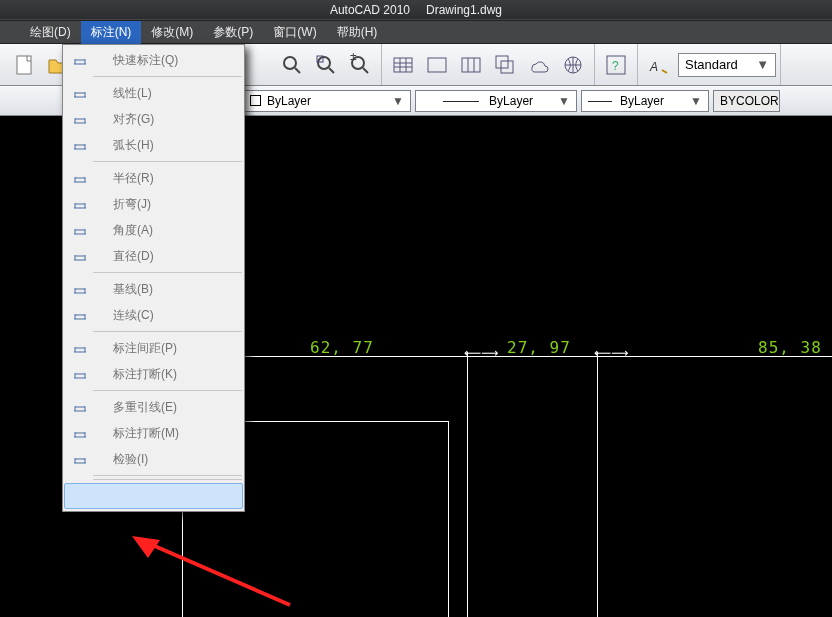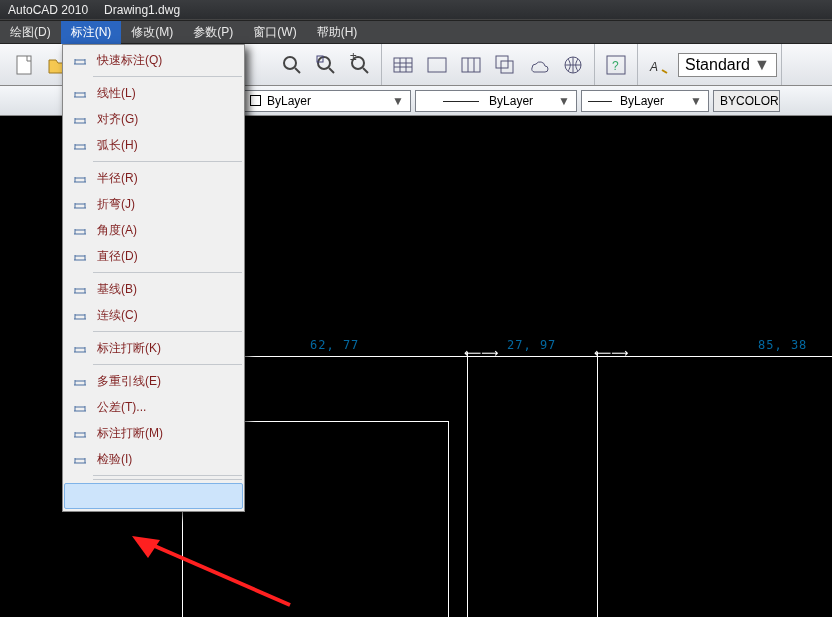--- a/index.html
+++ b/index.html
@@ -1,46 +1,46 @@
 <!DOCTYPE html>
 <html><head>
 <meta charset="utf-8">
 <style>
   * { margin: 0; padding: 0; box-sizing: border-box; font-family: "Microsoft YaHei", SimSun, Arial, sans-serif; font-size: 12px; }
   body { width: 832px; height: 617px; background: #1a1a1a; overflow: hidden; position: relative; }
   .title-bar { height: 20px; background: linear-gradient(to bottom,#3a3c3f,#2b2d30); color:#ddd;
-               display:flex; align-items:center; border-bottom:1px solid #444; }
+               display:flex; align-items:center; justify-content:center; border-bottom:1px solid #444; }
   .title-bar span { margin: 0 8px; color:#eee; }
-  .menu-bar { height: 24px; background:#444547; display:flex; align-items:center; padding-left:0; border-top:1px solid #222; border-bottom:1px solid #222;}
+  .menu-bar { height: 24px; background:#444547; display:flex; align-items:center; padding-left:20px; border-top:1px solid #222; border-bottom:1px solid #222;}
   .menu-item { padding: 3px 10px; color:#e8e8e8; }
   .menu-item.active { background:#2a65bf; color:#fff; }
   .toolbar1 { height: 42px; background:linear-gradient(to bottom,#f8f9fb,#e0e3e8); display:flex; align-items:center; border-bottom:1px solid #888; padding-left:4px; }
   .tool-group { display:flex; align-items:center; border-right:1px solid #b5b9bf; padding:0 4px; height:100%; }
   .tool-btn { width:32px; height:32px; display:flex; align-items:center; justify-content:center; border:1px solid transparent; margin:0 1px;}
   .tool-btn svg { width:24px; height:24px; }
   .style-select{ height:24px; margin-left:2px; background:#fff; border:1px solid #888; display:flex; align-items:center; padding:0 6px; min-width:98px; justify-content:space-between;}
-  .style-select span{ font-size:16px;}
+  .style-select span{ font-size:13px;}
   .chev{ font-size:9px; color:#555; margin-left:4px;}
   .toolbar2 { height: 30px; background:linear-gradient(to bottom,#f5f7fa,#dde1e6); display:flex; align-items:center; padding-left:4px; border-bottom:1px solid #888;}
   .small-btn{ width:24px; height:24px; border:1px solid transparent; display:flex; align-items:center; justify-content:center; margin:0 1px;}
   .combo { height:22px; background:#fff; border:1px solid #7a7f88; display:flex; align-items:center; padding:0 6px; justify-content:space-between; margin:0 2px;}
   .combo .swatch{ width:11px; height:11px; border:1px solid #000; background:#fff; margin-right:6px;}
   .combo span{ font-size:12px; }
   .canvas-area { position:absolute; left:0; top:116px; right:0; bottom:0; background:#000; }
   .shape{ position:absolute; border:1px solid #fff; }
   .vline{ position:absolute; width:0; border-left:1px solid #fff;}
-  .dim-text{ position:absolute; color:#0369a1; font-family: "SimSun", monospace; font-size:12px; letter-spacing:1px;}
+  .dim-text{ position:absolute; color:#84cc16; font-family: "SimSun", monospace; font-size:16px; letter-spacing:1px;}
   .tick{ position:absolute; color:#fff; font-size:12px; line-height:8px; }
   .dim-line{ position:absolute; height:0; border-top:1px solid #fff; }
   .dropdown { position:absolute; left:62px; top:44px; width:183px; background:#f0f0f0;
               border:1px solid #888; box-shadow:4px 4px 8px rgba(0,0,0,.7); z-index:100; padding:2px 0;}
   .dd-row{ height:26px; display:flex; align-items:center; padding:0 6px; position:relative;}
   .dd-row.highlight{ background:#cde4fb; border:1px solid #7fb3e8; height:26px; margin:0 1px; border-radius:2px;}
   .dd-icon{ width:22px; display:flex; justify-content:center; color:#4a6fa0;}
-  .dd-label{ margin-left:6px; color:#7f1d1d;}
+  .dd-label{ margin-left:22px; color:#737373;}
   .dd-sep{ height:1px; background:#c4c8cd; margin:3px 2px 3px 30px;}
   .dd-arrow{ position:absolute; right:8px; font-size:10px; color:#333;}
   .arrow-line{ stroke:#ff2020; stroke-width:4; fill:none;}
   .arrow-head{ fill:#ff2020;}
 </style>
 </head>
 <body>
 
 <div class="title-bar">
   <span>AutoCAD 2010</span>
@@ -290,38 +290,38 @@
       </div>
       <div class="dd-label">连续(C)</div>
     </div>
     <div class="dd-sep"></div>
     <div class="dd-row">
       <div class="dd-icon">
         <svg width="16" height="16" viewBox="0 0 16 16">
           <path d="M2 12h12M3 12V7M13 12V7M3 8h10" fill="none" stroke="#4a6fa0" stroke-width="1"></path>
         </svg>
       </div>
+      <div class="dd-label">标注间距(P)</div>
+    </div>
+    <div class="dd-row">
+      <div class="dd-icon">
+        <svg width="16" height="16" viewBox="0 0 16 16">
+          <path d="M2 12h12M3 12V7M13 12V7M3 8h10" fill="none" stroke="#4a6fa0" stroke-width="1"></path>
+        </svg>
+      </div>
       <div class="dd-label">标注打断(K)</div>
     </div>
     <div class="dd-sep"></div>
     <div class="dd-row">
       <div class="dd-icon">
         <svg width="16" height="16" viewBox="0 0 16 16">
           <path d="M2 12h12M3 12V7M13 12V7M3 8h10" fill="none" stroke="#4a6fa0" stroke-width="1"></path>
         </svg>
       </div>
       <div class="dd-label">多重引线(E)</div>
-    </div>
-    <div class="dd-row">
-      <div class="dd-icon">
-        <svg width="16" height="16" viewBox="0 0 16 16">
-          <path d="M2 12h12M3 12V7M13 12V7M3 8h10" fill="none" stroke="#4a6fa0" stroke-width="1"></path>
-        </svg>
-      </div>
-      <div class="dd-label">公差(T)...</div>
     </div>
     <div class="dd-row">
       <div class="dd-icon">
         <svg width="16" height="16" viewBox="0 0 16 16">
           <path d="M2 12h12M3 12V7M13 12V7M3 8h10" fill="none" stroke="#4a6fa0" stroke-width="1"></path>
         </svg>
       </div>
       <div class="dd-label">标注打断(M)</div>
     </div>
     <div class="dd-row">

